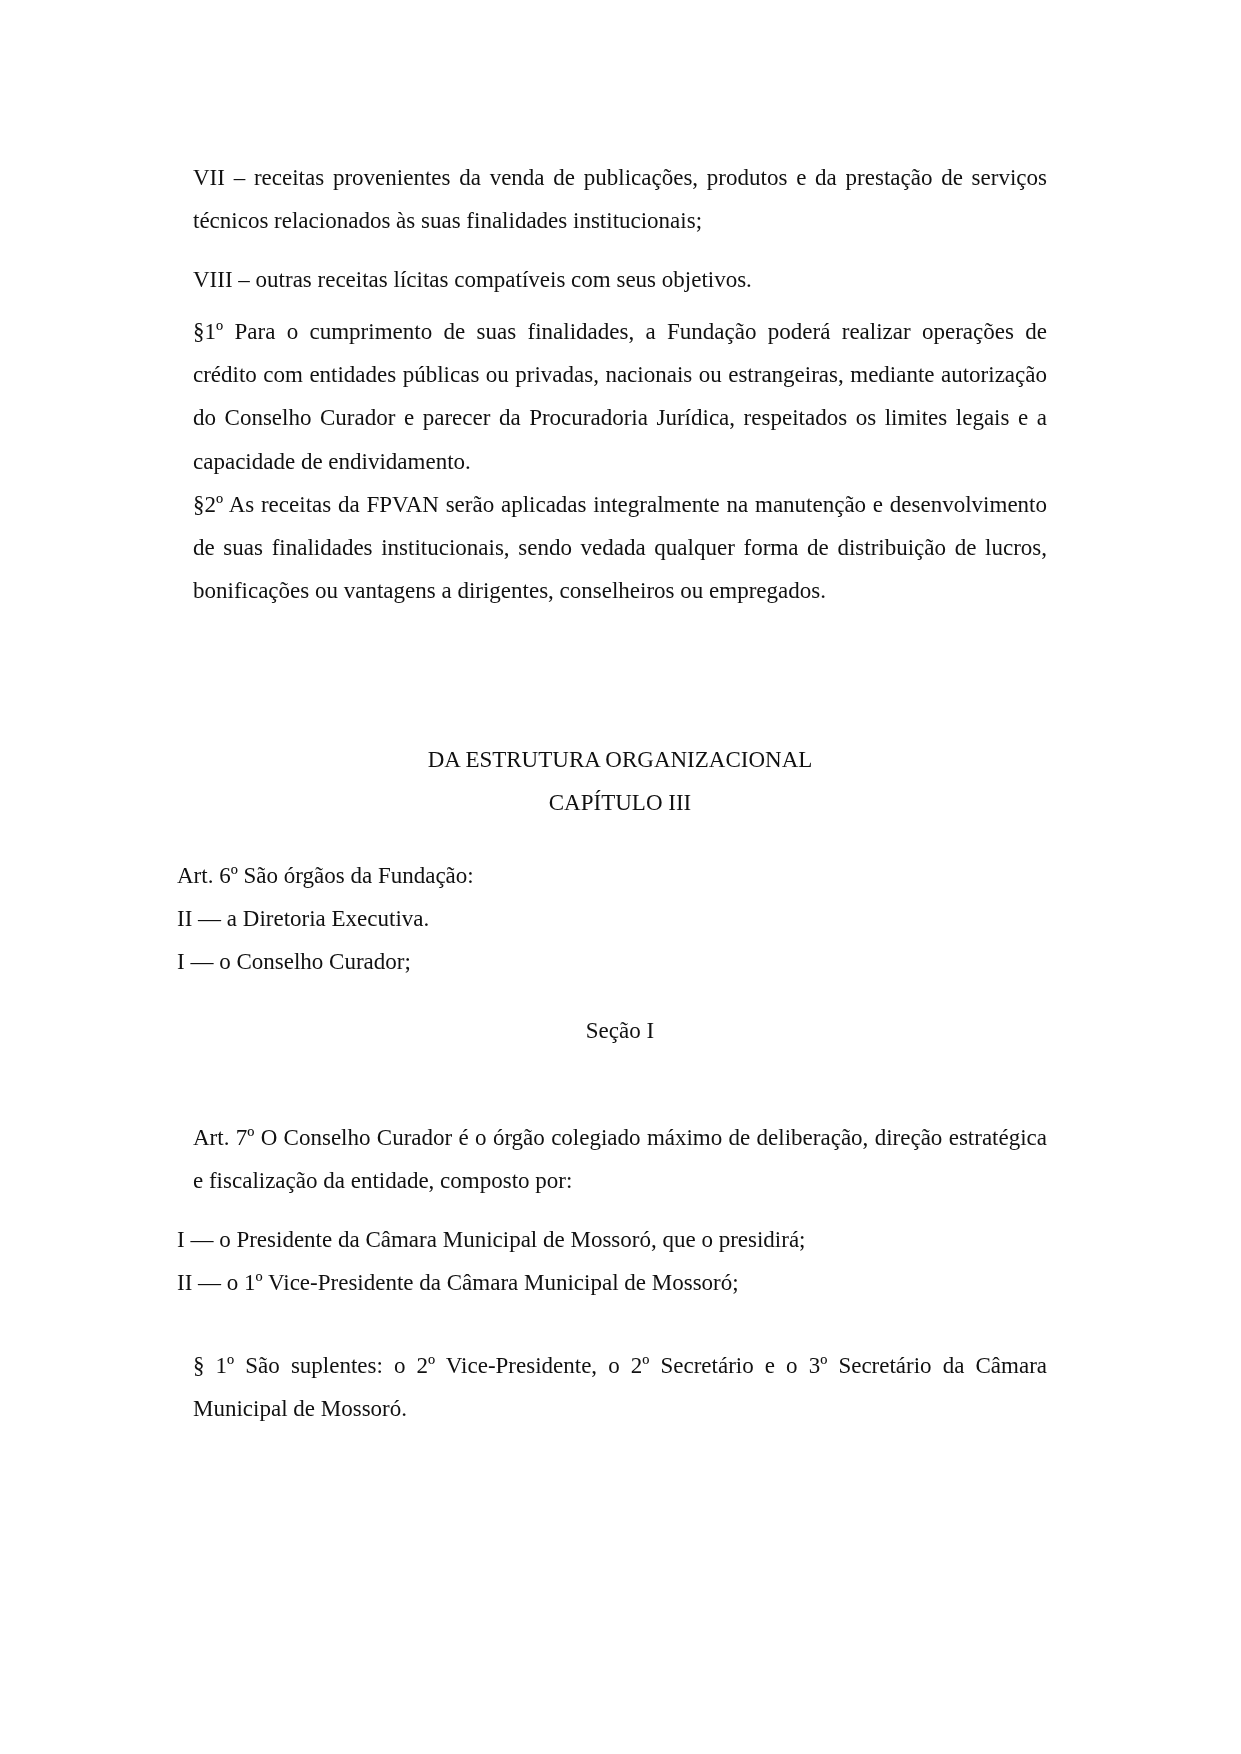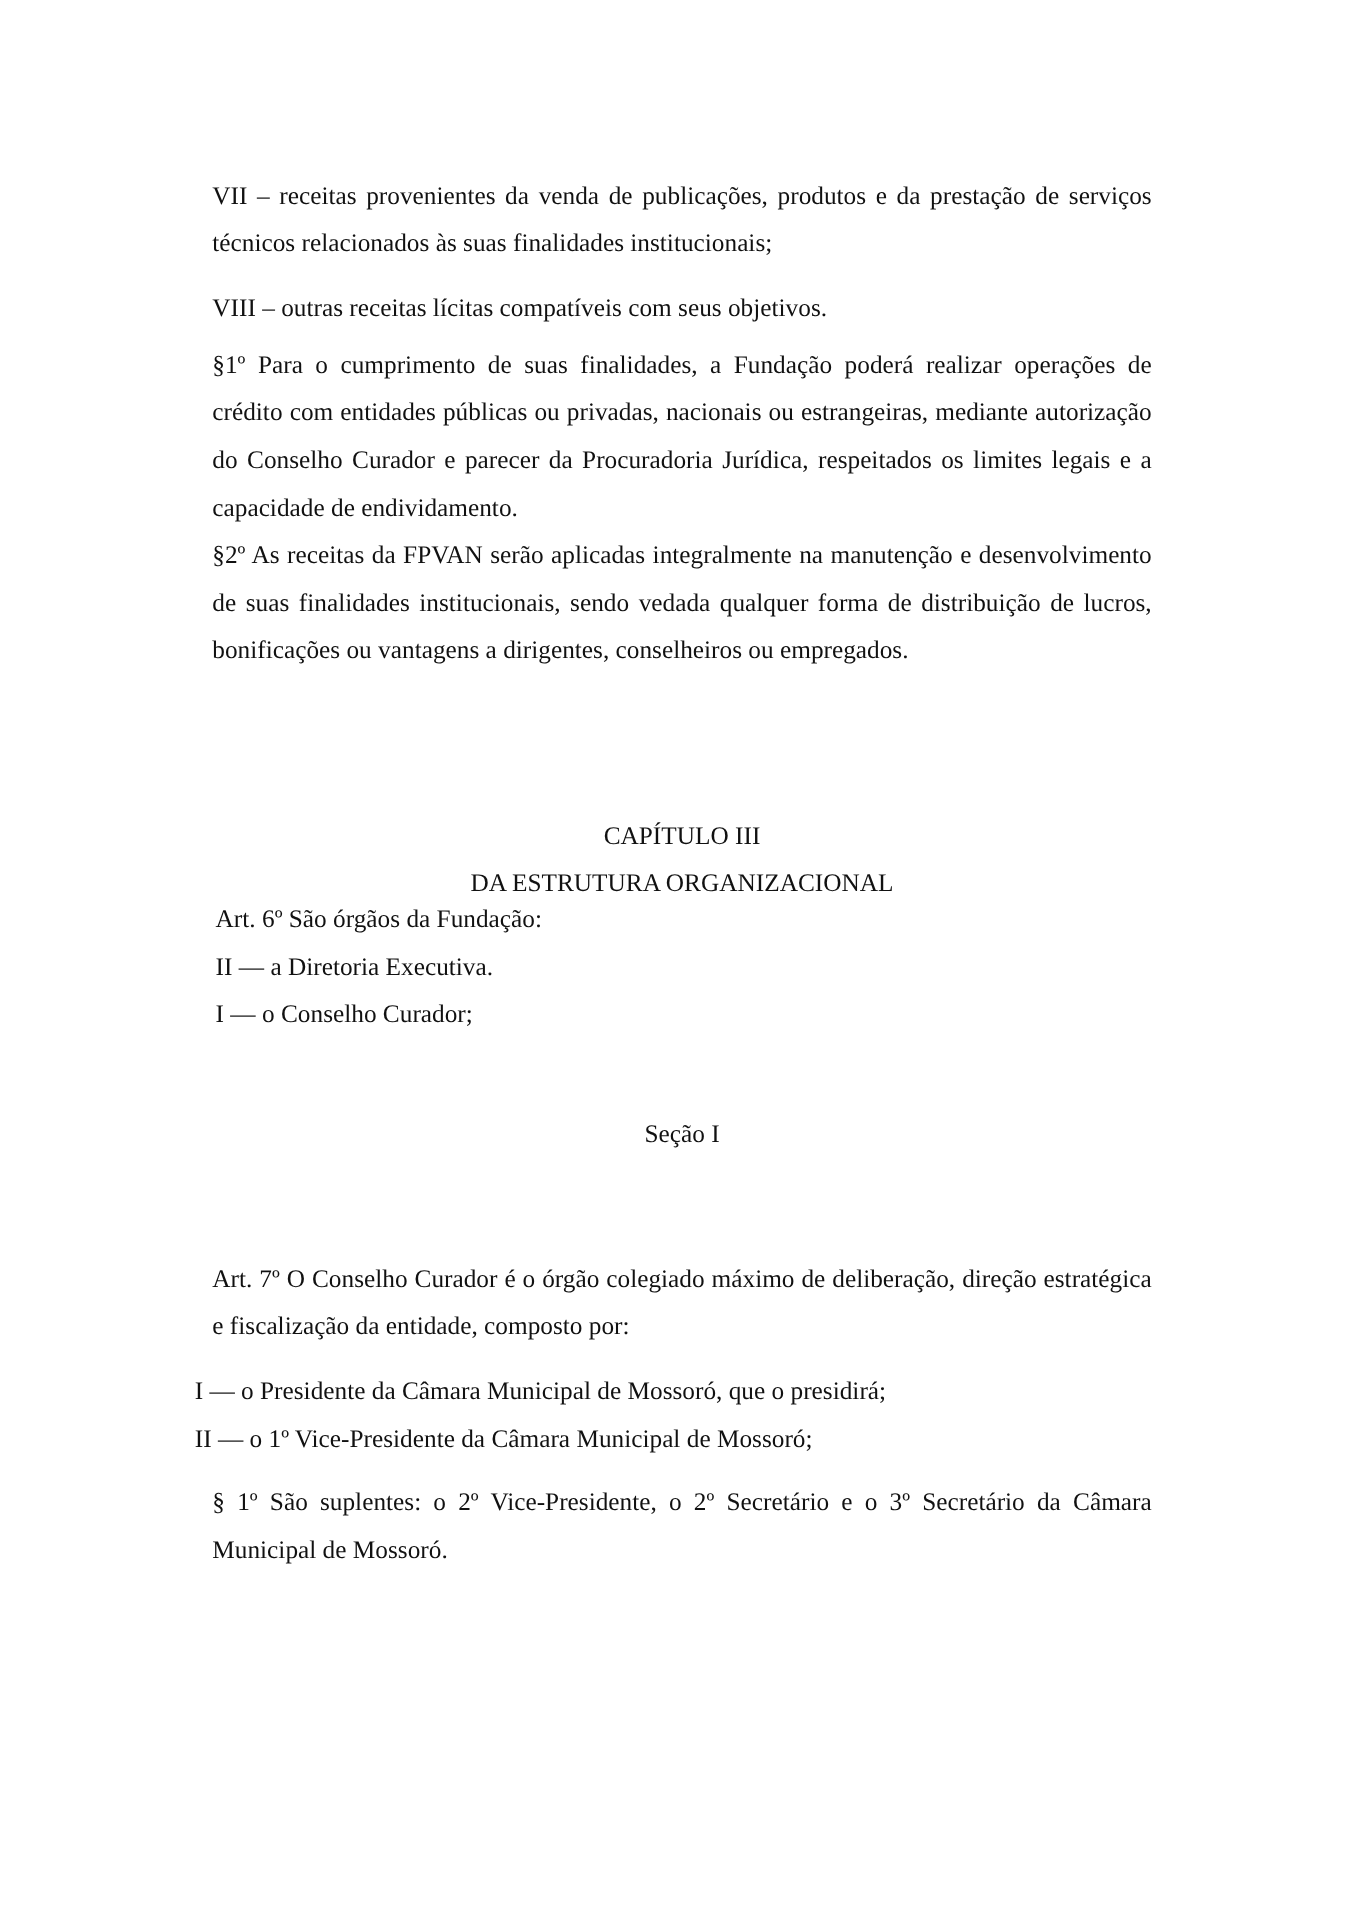--- a/index.html
+++ b/index.html
@@ -55,35 +55,35 @@
 
   <div class="block" style="top:154px;">
     <p class="para">§1º Para o cumprimento de suas finalidades, a Fundação poderá realizar operações de crédito com entidades públicas ou privadas, nacionais ou estrangeiras, mediante autorização do Conselho Curador e parecer da Procuradoria Jurídica, respeitados os limites legais e a capacidade de endividamento.</p>
   </div>
 
   <div class="block" style="top:327px;">
     <p class="para">§2º As receitas da FPVAN serão aplicadas integralmente na manutenção e desenvolvimento de suas finalidades institucionais, sendo vedada qualquer forma de distribuição de lucros, bonificações ou vantagens a dirigentes, conselheiros ou empregados.</p>
   </div>
 
   <div class="block" style="top:598px;">
+    <div class="center">DA ESTRUTURA ORGANIZACIONAL</div>
     <div class="center">CAPÍTULO III</div>
-    <div class="center">DA ESTRUTURA ORGANIZACIONAL</div>
   </div>
 
-  <div class="block" style="top:674px;margin-left:19px;">
+  <div class="block" style="top:714px;">
     <div class="line">Art. 6º São órgãos da Fundação:</div>
     <div class="line">II — a Diretoria Executiva.</div>
     <div class="line">I — o Conselho Curador;</div>
   </div>
 
   <div class="block" style="top:869px;">
     <div class="center">Seção I</div>
   </div>
 
-  <div class="block" style="top:985px;">
+  <div class="block" style="top:960px;">
     <p class="para">Art. 7º O Conselho Curador é o órgão colegiado máximo de deliberação, direção estratégica e fiscalização da entidade, composto por:</p>
     <div class="line">I — o Presidente da Câmara Municipal de Mossoró, que o presidirá;</div>
     <div class="line">II — o 1º Vice-Presidente da Câmara Municipal de Mossoró;</div>
   </div>
 
   <div class="block" style="top:1188px;">
     <p class="para">§ 1º São suplentes: o 2º Vice-Presidente, o 2º Secretário e o 3º Secretário da Câmara Municipal de Mossoró.</p>
   </div>
 
 </div>

